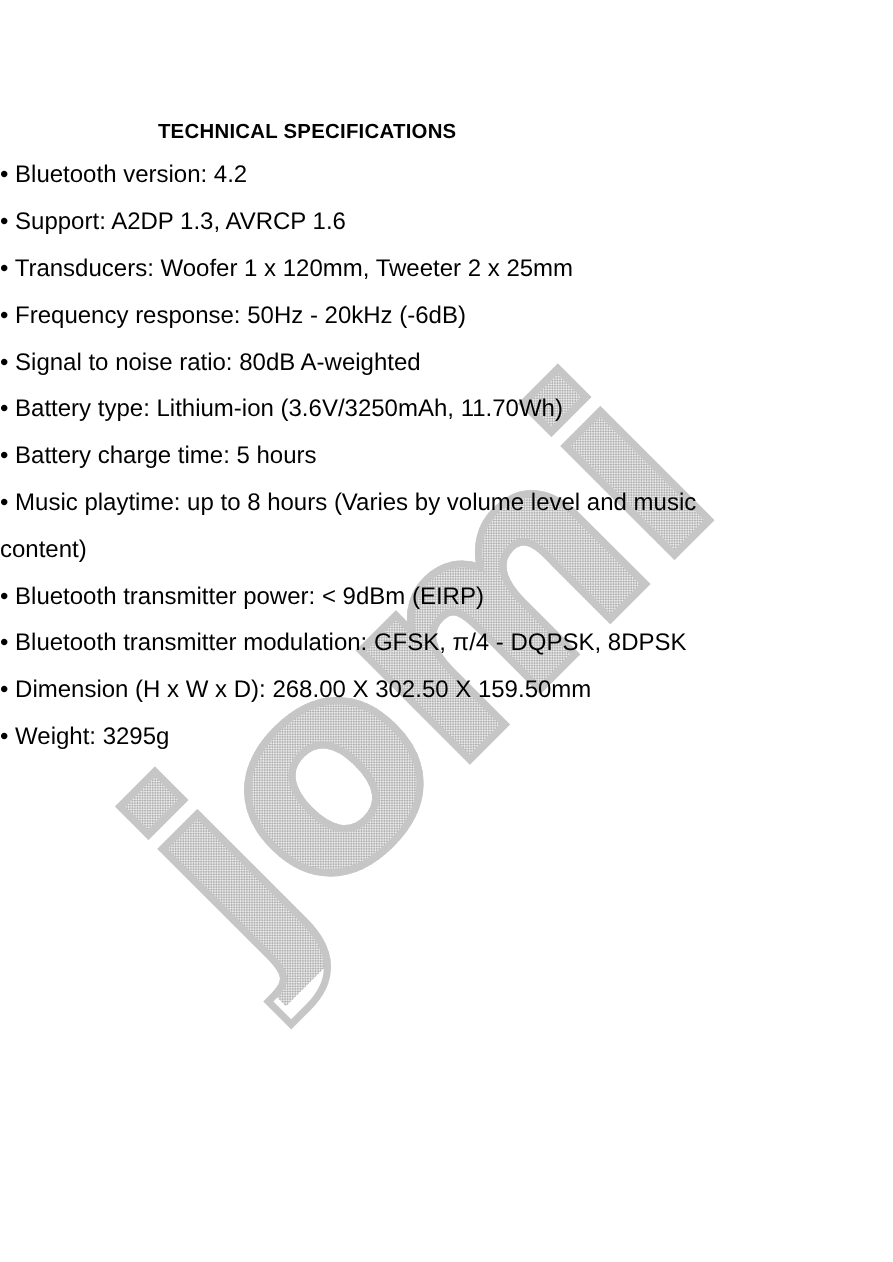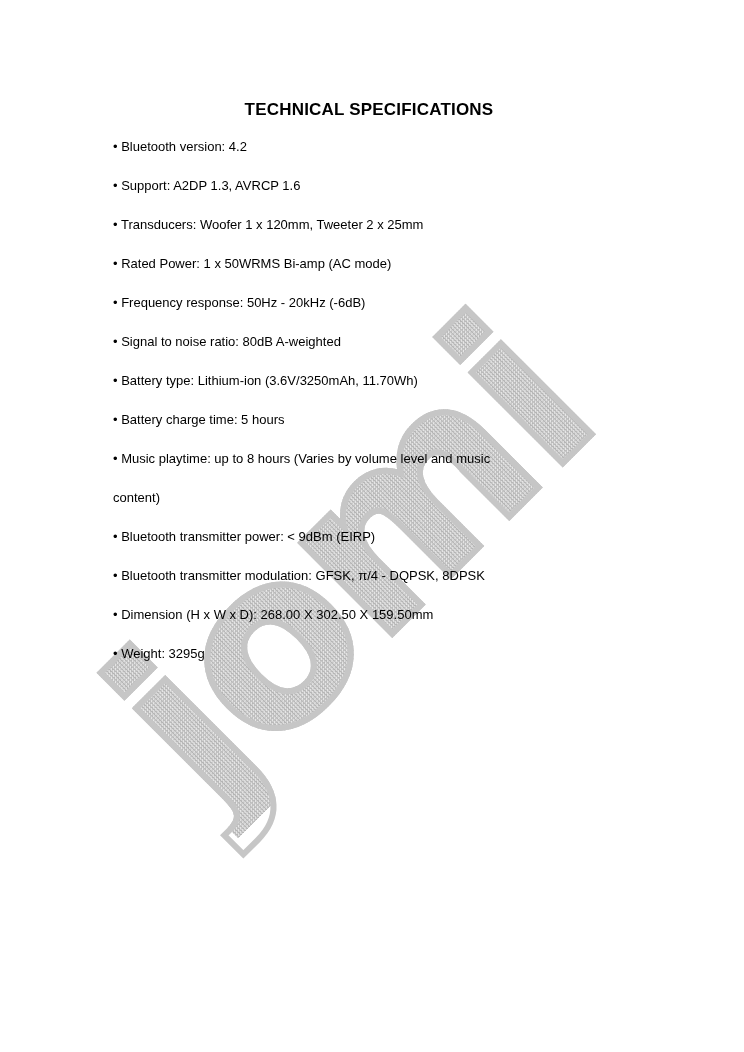--- a/index.html
+++ b/index.html
@@ -50,38 +50,37 @@
       background-clip: text;
       color: transparent;
     }
   }
 
   
   .content {
     position: relative;
     z-index: 1;
     padding-top: 100px;
-    padding-left: 113px;
   }
   .doc-title {
     width: 512px;
     margin: 0;
     text-align: center;
     font-size: 17px;
     font-weight: bold;
     line-height: 20px;
     letter-spacing: 0.2px;
     white-space: nowrap;
   }
   .spec-lines {
     margin-top: 7px;
   }
   .spec-line {
     margin: 0;
-    font-size: 13px;
+    font-size: 20px;
     line-height: 39px;
     height: 39px;
     white-space: nowrap;
   }
 </style>
 </head>
 <body>
 
 <div class="page">
 
@@ -89,21 +88,20 @@
     <span class="watermark-text">jomi</span>
   </div>
 
   <div class="content">
     <h1 class="doc-title">TECHNICAL SPECIFICATIONS</h1>
 
     <div class="spec-lines">
       <p class="spec-line">• Bluetooth version: 4.2</p>
       <p class="spec-line">• Support: A2DP 1.3, AVRCP 1.6</p>
       <p class="spec-line">• Transducers: Woofer 1 x 120mm, Tweeter 2 x 25mm</p>
-      <p class="spec-line">• Rated Power: 1 x 50WRMS Bi-amp (AC mode)</p>
       <p class="spec-line">• Frequency response: 50Hz - 20kHz (-6dB)</p>
       <p class="spec-line">• Signal to noise ratio: 80dB A-weighted</p>
       <p class="spec-line">• Battery type: Lithium-ion (3.6V/3250mAh, 11.70Wh)</p>
       <p class="spec-line">• Battery charge time: 5 hours</p>
       <p class="spec-line">• Music playtime: up to 8 hours (Varies by volume level and music</p>
       <p class="spec-line">content)</p>
       <p class="spec-line">• Bluetooth transmitter power: &lt; 9dBm (EIRP)</p>
       <p class="spec-line">• Bluetooth transmitter modulation: GFSK, π/4 - DQPSK, 8DPSK</p>
       <p class="spec-line">• Dimension (H x W x D): 268.00 X 302.50 X 159.50mm</p>
       <p class="spec-line">• Weight: 3295g</p>

